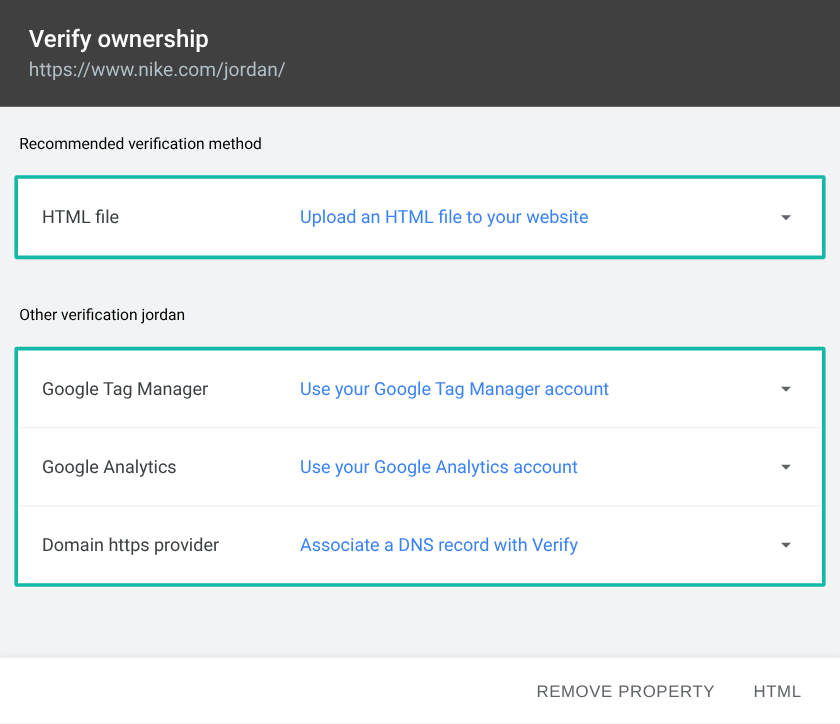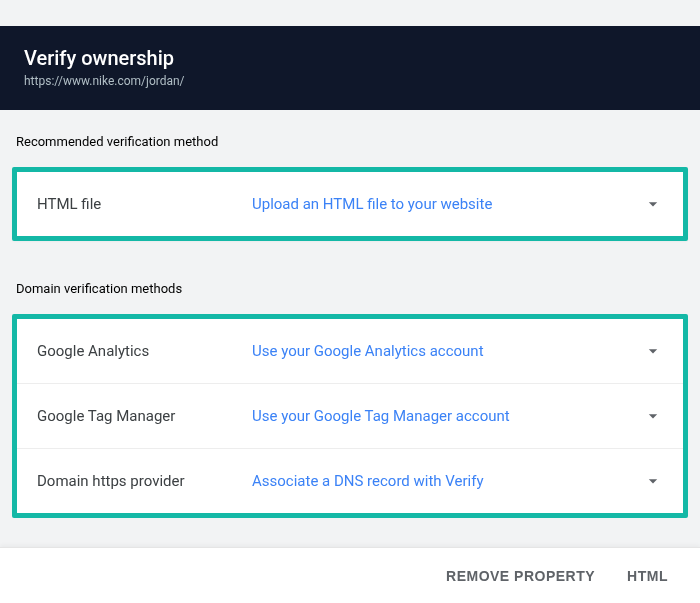--- a/index.html
+++ b/index.html
@@ -5,45 +5,44 @@
   * { box-sizing: border-box; margin: 0; padding: 0; }
   body {
     font-family: Roboto, "Helvetica Neue", Arial, sans-serif;
     background: #f2f3f4;
     width: 700px;
     height: 603px;
     overflow: hidden;
     position: relative;
   }
   .header {
-    background: #0f172a;
+    background: #404040;
     color: #fff;
     padding: 20px 24px 22px;
-    margin-top: 26px;
   }
   .header-title {
     font-size: 20px;
     font-weight: 500;
     margin-bottom: 4px;
   }
   .header-url {
-    font-size: 12px;
+    font-size: 16px;
     color: #b0bec5;
   }
   .content {
     padding: 20px 12px 0;
   }
   .section-label {
     font-size: 13px;
     color: #000000;
     margin: 4px 0 18px 4px;
   }
   .panel {
     background: #fff;
-    border: 5px solid #14b8a6;
+    border: 3px solid #14b8a6;
     border-radius: 2px;
     margin-bottom: 40px;
     box-shadow: 0 1px 2px rgba(0,0,0,0.03);
   }
   .panel.secondary { margin-bottom: 0; box-shadow:none; }
   .row {
     display: flex;
     align-items: center;
     padding: 22px 20px;
     border-top: 1px solid #ededed;
@@ -73,21 +72,21 @@
     height: 56px;
     display: flex;
     align-items: center;
     justify-content: flex-end;
     padding: 0 22px;
     border-top: 1px solid #e5e5e5;
     box-shadow: 0 -2px 4px rgba(0,0,0,0.04);
   }
   .footer-btn {
     font-size: 14px;
-    font-weight: 700;
+    font-weight: 400;
     letter-spacing: 0.5px;
     color: #5f6368;
     background: none;
     border: none;
     cursor: pointer;
     padding: 8px 10px;
     margin-left: 12px;
   }
 </style>
 </head>
@@ -105,33 +104,33 @@
   <div class="panel">
     <div class="row">
       <div class="row-name">HTML file</div>
       <div class="row-desc">Upload an HTML file to your website</div>
       <svg class="chevron" viewBox="0 0 24 24">
           <path fill="currentColor" d="M7 10l5 5 5-5z"></path>
         </svg>
     </div>
   </div>
 
-  <div class="section-label">Domain verification methods</div>
+  <div class="section-label">Other verification jordan</div>
 
   <div class="panel secondary">
     <div class="row">
-      <div class="row-name">Google Analytics</div>
-      <div class="row-desc">Use your Google Analytics account</div>
+      <div class="row-name">Google Tag Manager</div>
+      <div class="row-desc">Use your Google Tag Manager account</div>
       <svg class="chevron" viewBox="0 0 24 24">
           <path fill="currentColor" d="M7 10l5 5 5-5z"></path>
         </svg>
     </div>
     <div class="row">
-      <div class="row-name">Google Tag Manager</div>
-      <div class="row-desc">Use your Google Tag Manager account</div>
+      <div class="row-name">Google Analytics</div>
+      <div class="row-desc">Use your Google Analytics account</div>
       <svg class="chevron" viewBox="0 0 24 24">
           <path fill="currentColor" d="M7 10l5 5 5-5z"></path>
         </svg>
     </div>
     <div class="row">
       <div class="row-name">Domain https provider</div>
       <div class="row-desc">Associate a DNS record with Verify</div>
       <svg class="chevron" viewBox="0 0 24 24">
           <path fill="currentColor" d="M7 10l5 5 5-5z"></path>
         </svg>

